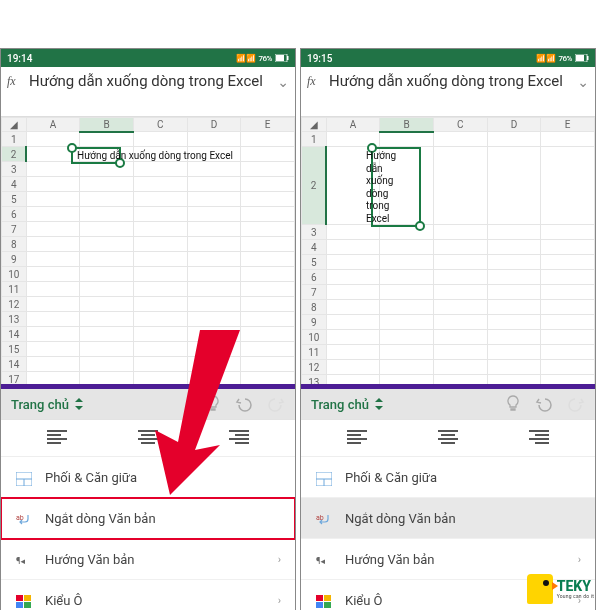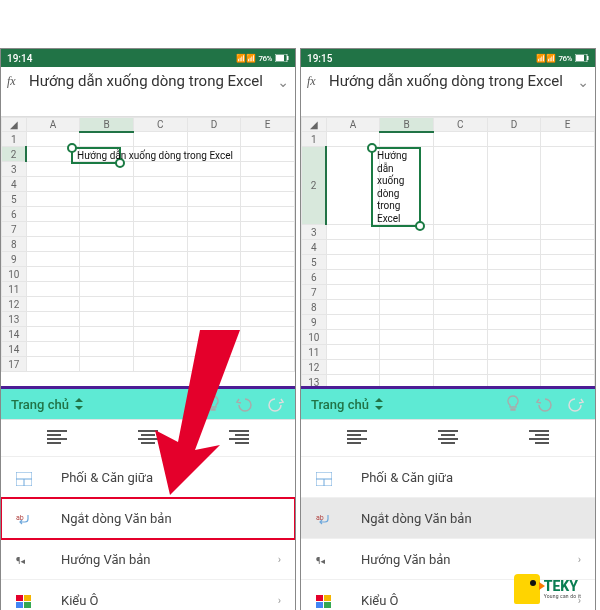--- a/index.html
+++ b/index.html
@@ -18,38 +18,38 @@
   .gtable th, .gtable td { border: 1px solid #e5e5e5; height: 15px; padding: 0; text-align: center; background: #fff; }
   .gtable th { background: #f1f1f1; font-weight: normal; color: #666; font-size: 10px; height: 14px; }
   .gtable .rowhdr { background: #f1f1f1; width: 22px; font-size: 10px; color: #666; }
   .gtable .colhdr { width: 48px; }
   .gtable .colhdr.active { background: #d8e8dc; border-bottom: 2px solid #217346; }
   .gtable .rowhdr.active { background: #d8e8dc; border-right: 2px solid #217346; }
   .cell-sel { position: absolute; border: 2px solid #1a7a43; pointer-events: none; }
   .handle { width: 10px; height: 10px; border: 2px solid #1a7a43; background: #fff; border-radius: 50%; position: absolute; }
   .cell-content { position: absolute; font-size: 10px; color: #111; padding: 1px 3px; white-space: nowrap; z-index: 1; pointer-events: none; }
   .cell-multi { white-space: normal; line-height: 1.25; width: 46px; }
-  .tbar { display: flex; align-items: center; justify-content: space-between; padding: 6px 10px; border-top: 3px solid #4c1d95; border-bottom: 1px solid #e3e3e3; background: #5eead4; }
+  .tbar { display: flex; align-items: center; justify-content: space-between; padding: 6px 10px; border-top: 5px solid #4c1d95; border-bottom: 1px solid #e3e3e3; background: #e5e5e5; }
   .tab-home { display: flex; align-items: center; gap: 5px; color: #217346; font-size: 13px; font-weight: 500; }
   .tools { display: flex; gap: 14px; color: #aaa; font-size: 16px; align-items: center; }
   .alignrow { display: flex; justify-content: space-around; padding: 10px 14px; border-bottom: 1px solid #eee; }
   .albtn { width: 24px; height: 16px; display: flex; flex-direction: column; gap: 2px; align-items: flex-start; }
   .albtn span { height: 2px; background: #555; display: block; }
   .albtn.l span:nth-child(1){width:20px}.albtn.l span:nth-child(2){width:14px}.albtn.l span:nth-child(3){width:20px}.albtn.l span:nth-child(4){width:14px}
   .albtn.c{align-items:center}.albtn.c span:nth-child(1){width:20px}.albtn.c span:nth-child(2){width:14px}.albtn.c span:nth-child(3){width:20px}.albtn.c span:nth-child(4){width:14px}
   .albtn.r{align-items:flex-end}.albtn.r span:nth-child(1){width:20px}.albtn.r span:nth-child(2){width:14px}.albtn.r span:nth-child(3){width:20px}.albtn.r span:nth-child(4){width:14px}
   .menu { display: flex; flex-direction: column; }
-  .menuitem { display: flex; align-items: center; gap: 28px; padding: 11px 14px; font-size: 13px; color: #444; border-bottom: 1px solid #f0f0f0; position: relative; }
+  .menuitem { display: flex; align-items: center; gap: 12px; padding: 11px 14px; font-size: 13px; color: #444; border-bottom: 1px solid #f0f0f0; position: relative; }
   .menuitem .ic { width: 18px; height: 18px; display: flex; align-items: flex-end; justify-content: center; flex-shrink: 0; }
   .menuitem .arrow { margin-left: auto; color: #999; font-size: 11px; }
   .hi-red { outline: 2px solid #e4002b; outline-offset: -1px; }
   .hi-grey { background: #e8e8e8; }
   .navbar { display: flex; justify-content: space-around; align-items: center; height: 26px; border-top: 1px solid #eee; color: #999; }
   .arrow-red { position: absolute; z-index: 50; pointer-events: none; }
-  .logo { position: absolute; right: 19px; bottom: 6px; display: flex; align-items: center; gap: 4px; z-index: 60; }
+  .logo { position: absolute; right: 6px; bottom: 6px; display: flex; align-items: center; gap: 4px; z-index: 60; }
   .logo-bird { width: 26px; height: 30px; background: #ffd400; border-radius: 4px 4px 2px 2px; position: relative; }
   .logo-bird::before { content:''; position:absolute; width:6px;height:6px;background:#111;border-radius:50%;right:4px;top:6px; }
   .logo-bird::after { content:''; position:absolute; width:0;height:0;border-top:4px solid transparent;border-bottom:4px solid transparent;border-left:6px solid #ff7a00;right:-5px;top:8px; }
   .logo-txt { font-size: 14px; font-weight: 800; color: #0a7d52; line-height: 1; }
   .logo-sub { font-size: 5px; color: #444; display: block; letter-spacing: 0.2px; }
 </style>
 </head>
 <body>
 
 <div class="wrap">
@@ -189,20 +189,28 @@
             </tr>
         <tr>
               <th class="rowhdr">14</th>
               <td></td>
               <td></td>
               <td></td>
               <td></td>
               <td></td>
             </tr>
         <tr>
+              <th class="rowhdr">15</th>
+              <td></td>
+              <td></td>
+              <td></td>
+              <td></td>
+              <td></td>
+            </tr>
+        <tr>
               <th class="rowhdr">14</th>
               <td></td>
               <td></td>
               <td></td>
               <td></td>
               <td></td>
             </tr>
         <tr>
               <th class="rowhdr">17</th>
               <td></td>
@@ -437,21 +445,21 @@
         <tr>
               <th class="rowhdr">13</th>
               <td></td>
               <td></td>
               <td></td>
               <td></td>
               <td></td>
             </tr>
       </tbody>
         </table>
-      <div class="cell-content cell-multi" style="left:73px; top:32px;" id="wrapped-cell">Hướng<br>dẫn<br>xuống<br>dòng<br>trong<br>Excel</div>
+      <div class="cell-content cell-multi" style="left:62px; top:32px;" id="wrapped-cell">Hướng<br>dẫn<br>xuống<br>dòng<br>trong<br>Excel</div>
       <div class="cell-sel" style="left:70px; top:30px; width:50px; height:80px;">
         <div class="handle" style="left:-6px;top:-6px"></div>
         <div class="handle" style="right:-6px;bottom:-6px"></div>
       </div>
     </div>
     <div class="tbar">
       <span class="tab-home">
         <span>Trang chủ</span>
         <svg width="10" height="12">
             <path d="M5 0 L9 4 L1 4 Z M5 12 L1 8 L9 8 Z" fill="#217346"></path>

